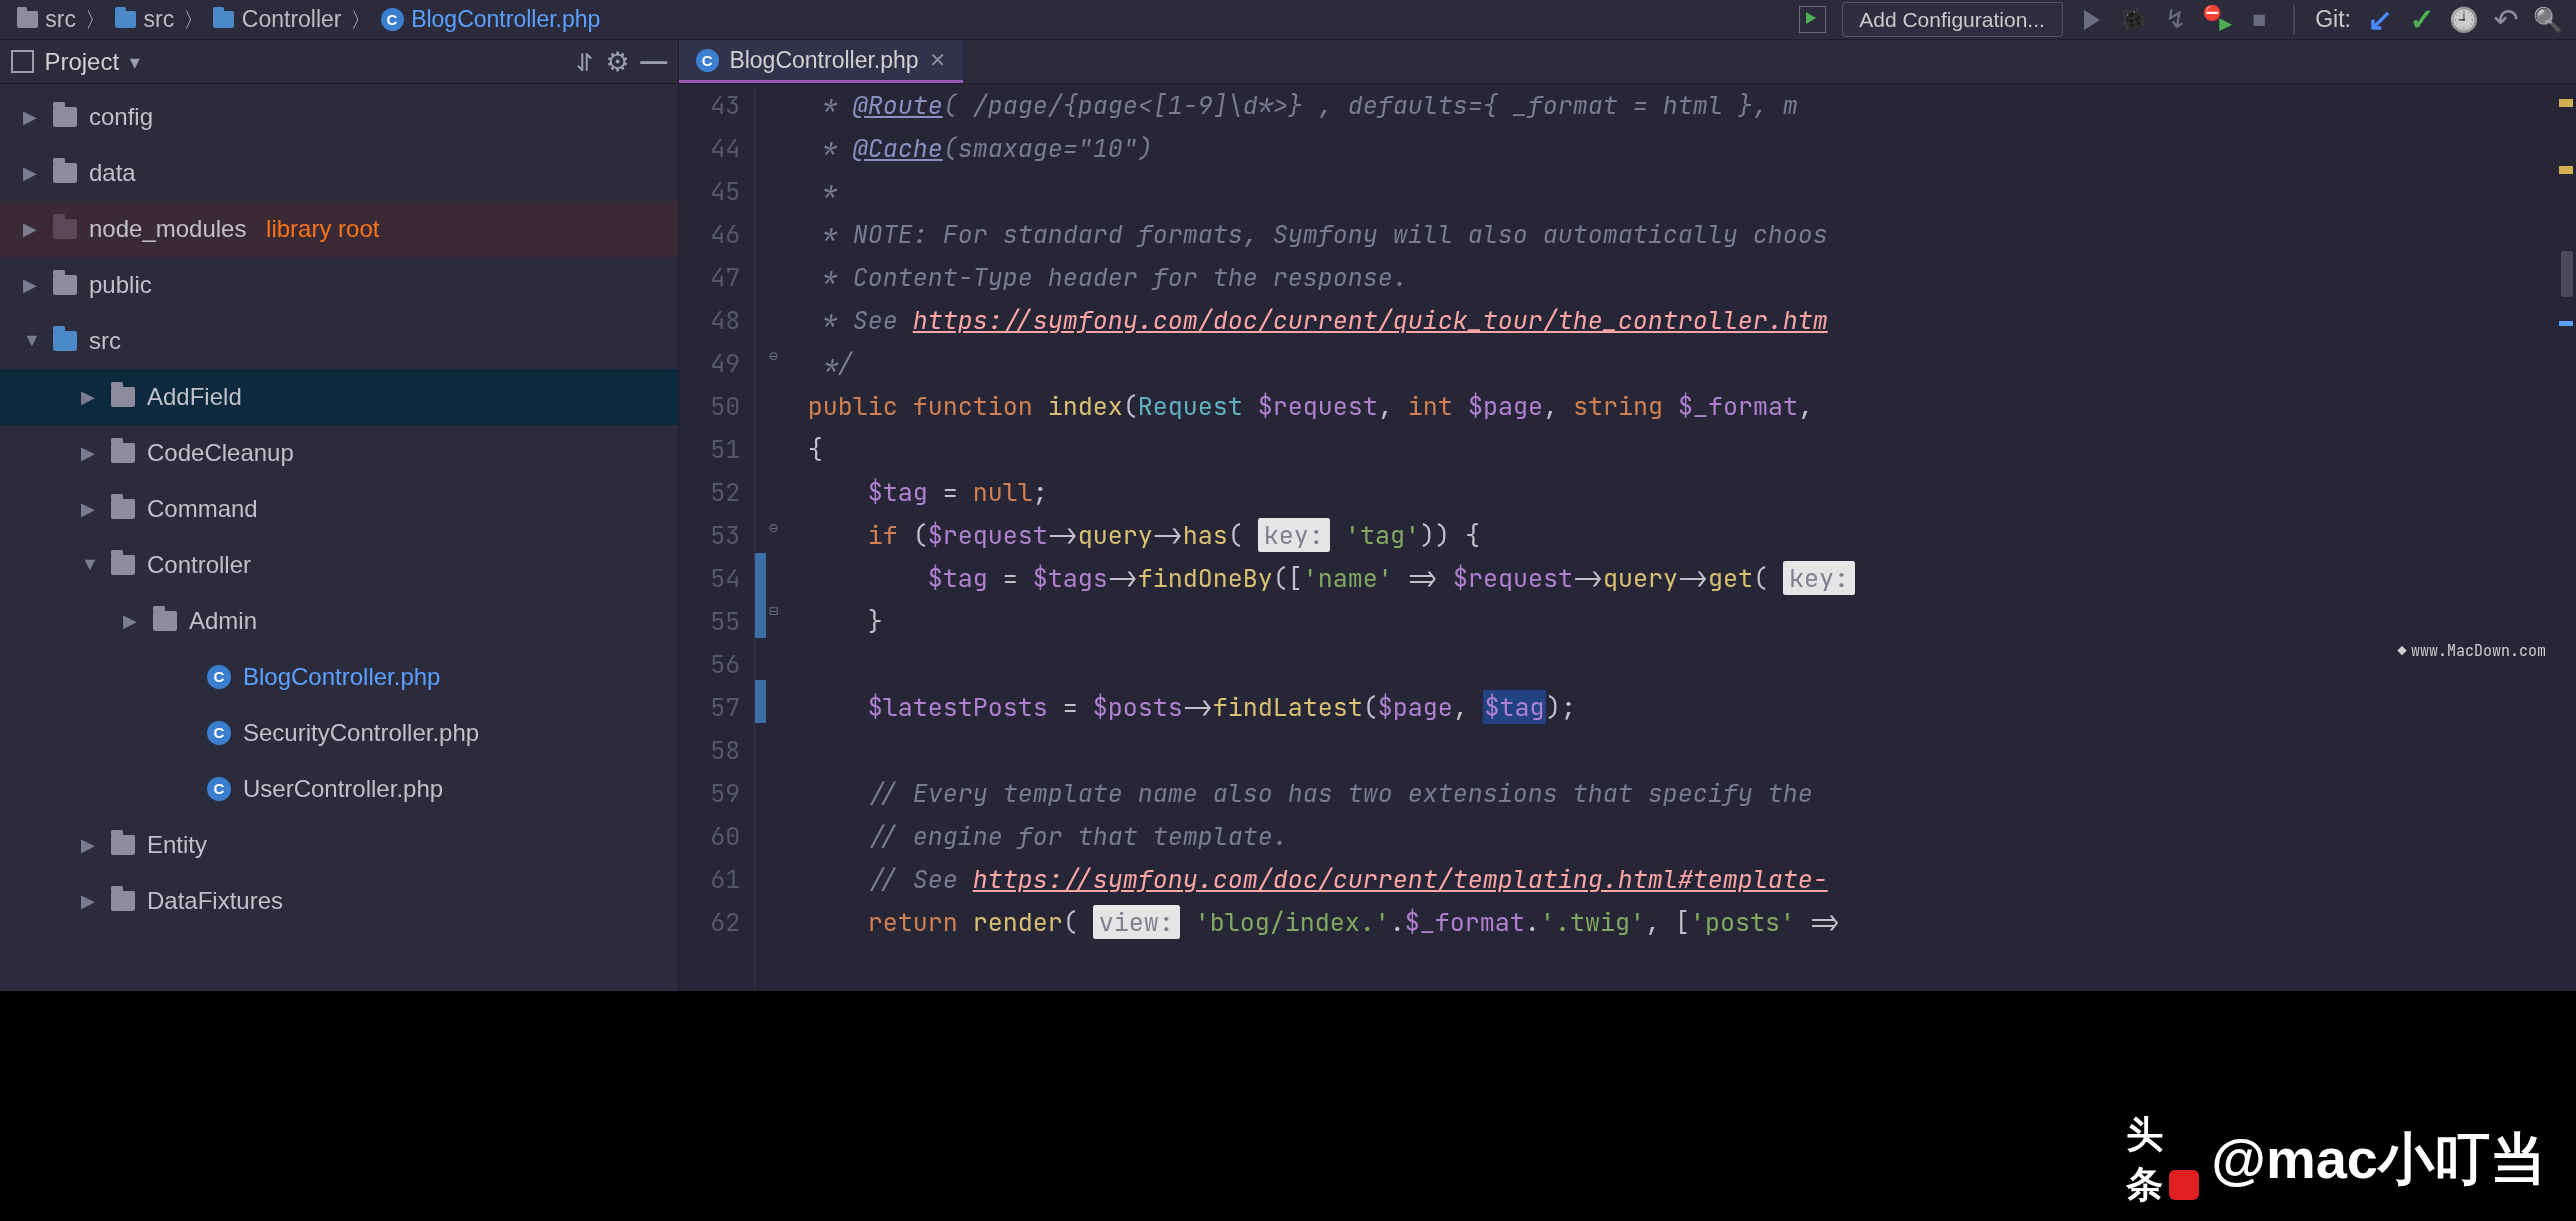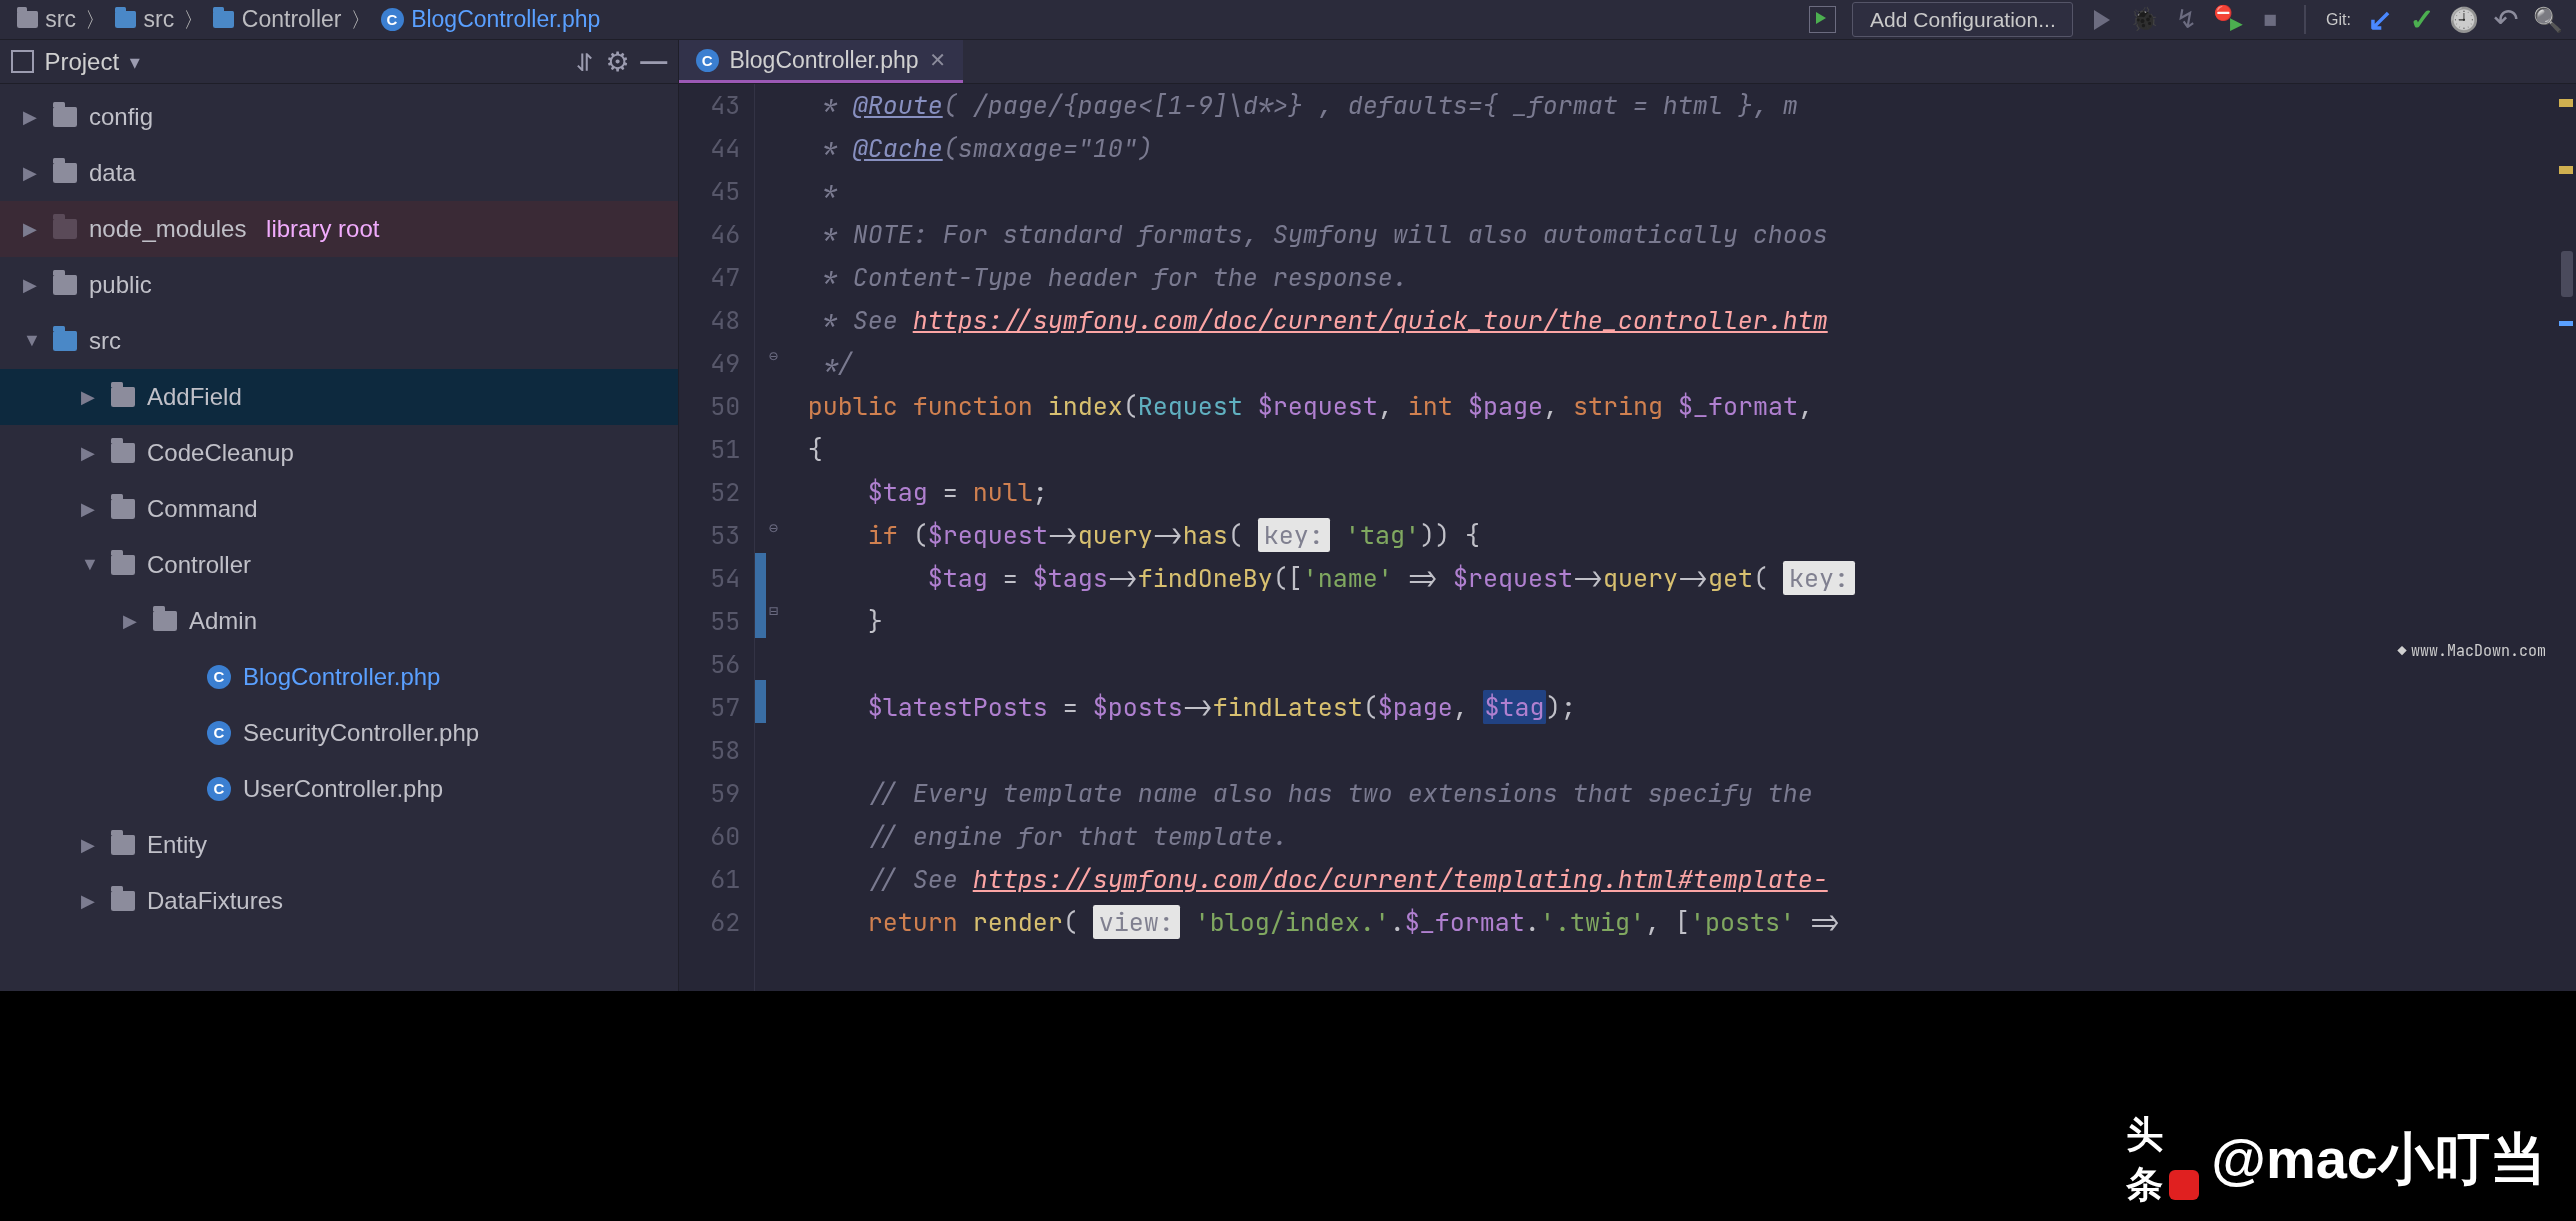--- a/index.html
+++ b/index.html
@@ -66,21 +66,21 @@
   }
   .tool-ico { width:26px; height:26px; display:flex;align-items:center;justify-content:center; color:#6c6c80; font-size:23px;}
   .tool-ico.play{color:#6c6c80;}
   .tool-ico.play::before{content:"";border-left:16.7px solid #6c6c80;border-top:10.7px solid transparent;border-bottom:10.7px solid transparent;}
   .tool-ico.bug::before{content:"🐞";filter:grayscale(1) brightness(.6);}
   .tool-ico.sync::before{content:"↯";font-size:26px;}
   .tool-ico.warn{position:relative;}
   .tool-ico.warn::before{content:"⛔";font-size:15px;position:absolute;top:-3px;left:-1.5px;}
   .tool-ico.warn::after{content:"▶";color:#4caf50;font-size:16.7px;position:absolute;bottom:-1.5px;right:-1.5px;}
   .tool-ico.stop::before{content:"■";font-size:23px;color:#6c6c80;}
-  .git-label{color:#c9c9c9;font-size:16px;}
+  .git-label{color:#c9c9c9;font-size:23px;}
   .tb-sep{width:1.5px;height:29px;background:#444455;margin:0 4.6px;}
   .tool-ico.update{color:#4a88ff;}
   .tool-ico.update::before{content:"↙";font-size:30px;font-weight:bold;}
   .tool-ico.commit{color:#4caf50;}
   .tool-ico.commit::before{content:"✓";font-size:30px;font-weight:bold;}
   .tool-ico.history::before{content:"🕘";filter:grayscale(1) brightness(.8);font-size:24px;}
   .tool-ico.revert::before{content:"↶";font-size:30px;color:#8c8c9c;}
   .tool-ico.search::before{content:"🔍";filter:grayscale(1) brightness(.9);font-size:24px;}
 
   
@@ -118,21 +118,21 @@
   .tree-row.nm{background:#3a2a36;}
   .tree-row .arrow{width:18px;color:#7c7c90;font-size:18px;}
   .tree-row .arrow.open::before{content:"▼";}
   .tree-row .arrow.closed::before{content:"▶";}
   .tree-row .arrow.none::before{content:"";}
   .tree-row .lbl{white-space:nowrap;}
   .tree-row .folder-big{width:24px;height:20px;background:#8c8c9c;border-radius:1.5px 1.5px 2.3px 2.3px;position:relative;}
   .tree-row .folder-big.blue{background:#4a88c7;}
   .tree-row .folder-big.dim{background:#5a4a58;}
   .tree-row .folder-big::before{content:"";position:absolute;top:-4.6px;left:0;width:12px;height:5.3px;background:inherit;border-radius:1.5px 1.5px 0 0;}
-  .tree-row .libroot{color:#f0abfc;margin-left:7.6px;}
+  .tree-row .libroot{color:#f97316;margin-left:7.6px;}
   .tree-row .file-c{
     width:24px;height:24px;border-radius:50%;background:#3b7fd1;color:#fff;
     display:flex;align-items:center;justify-content:center;font-size:15px;font-weight:bold;
   }
   .indent-1{padding-left:81px;}
   .indent-2{padding-left:123px;}
   .indent-3{padding-left:177px;}
   .tree-row .blue-text{color:#5aa0ff;}
 
   

